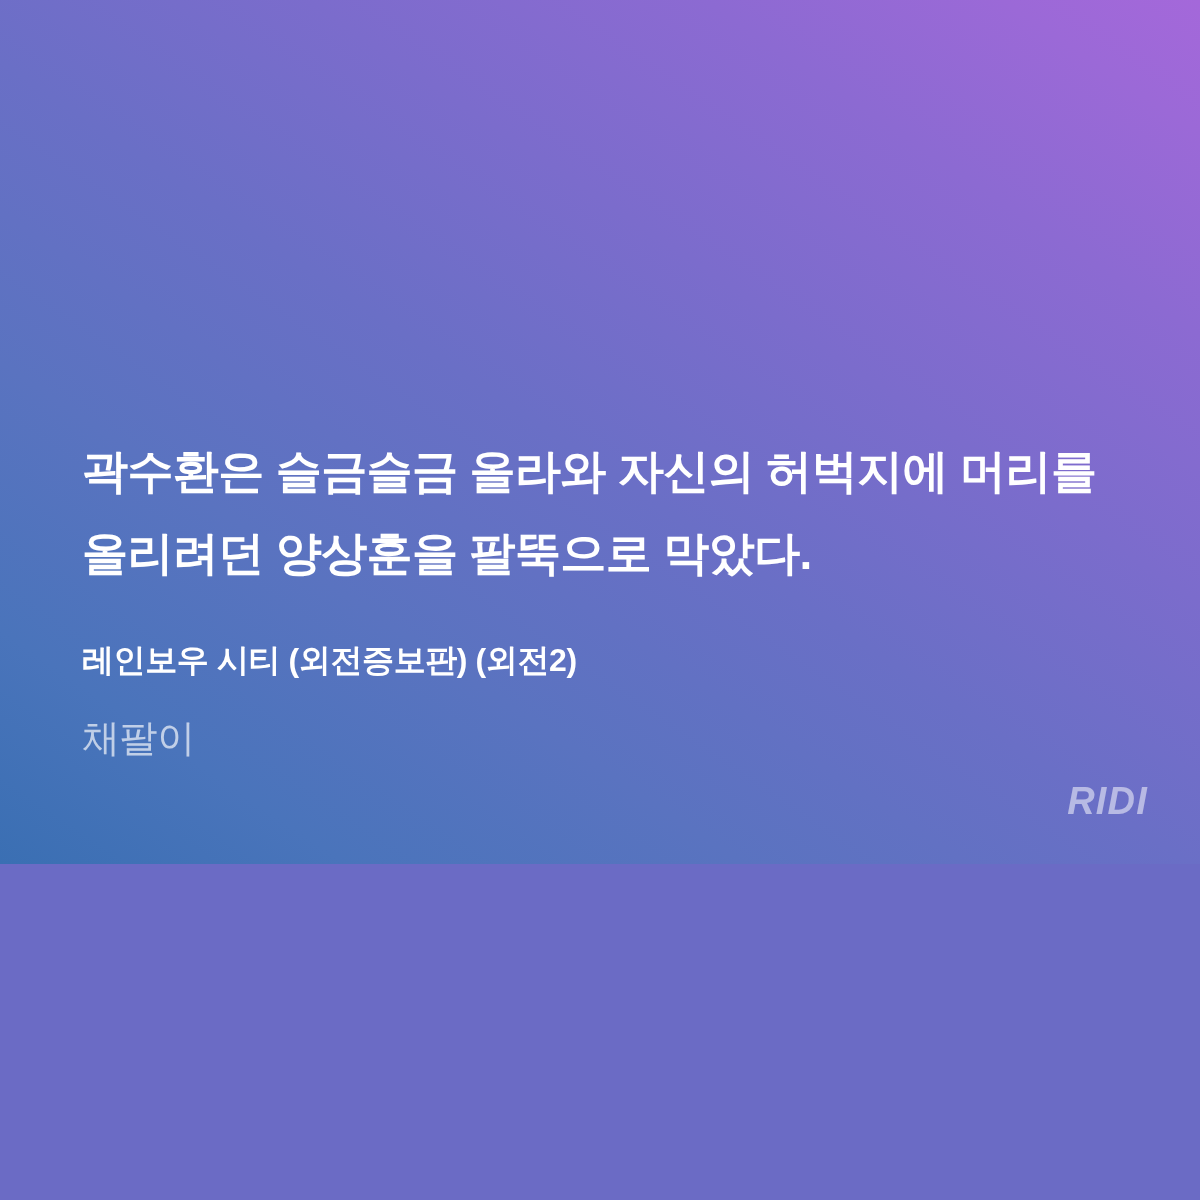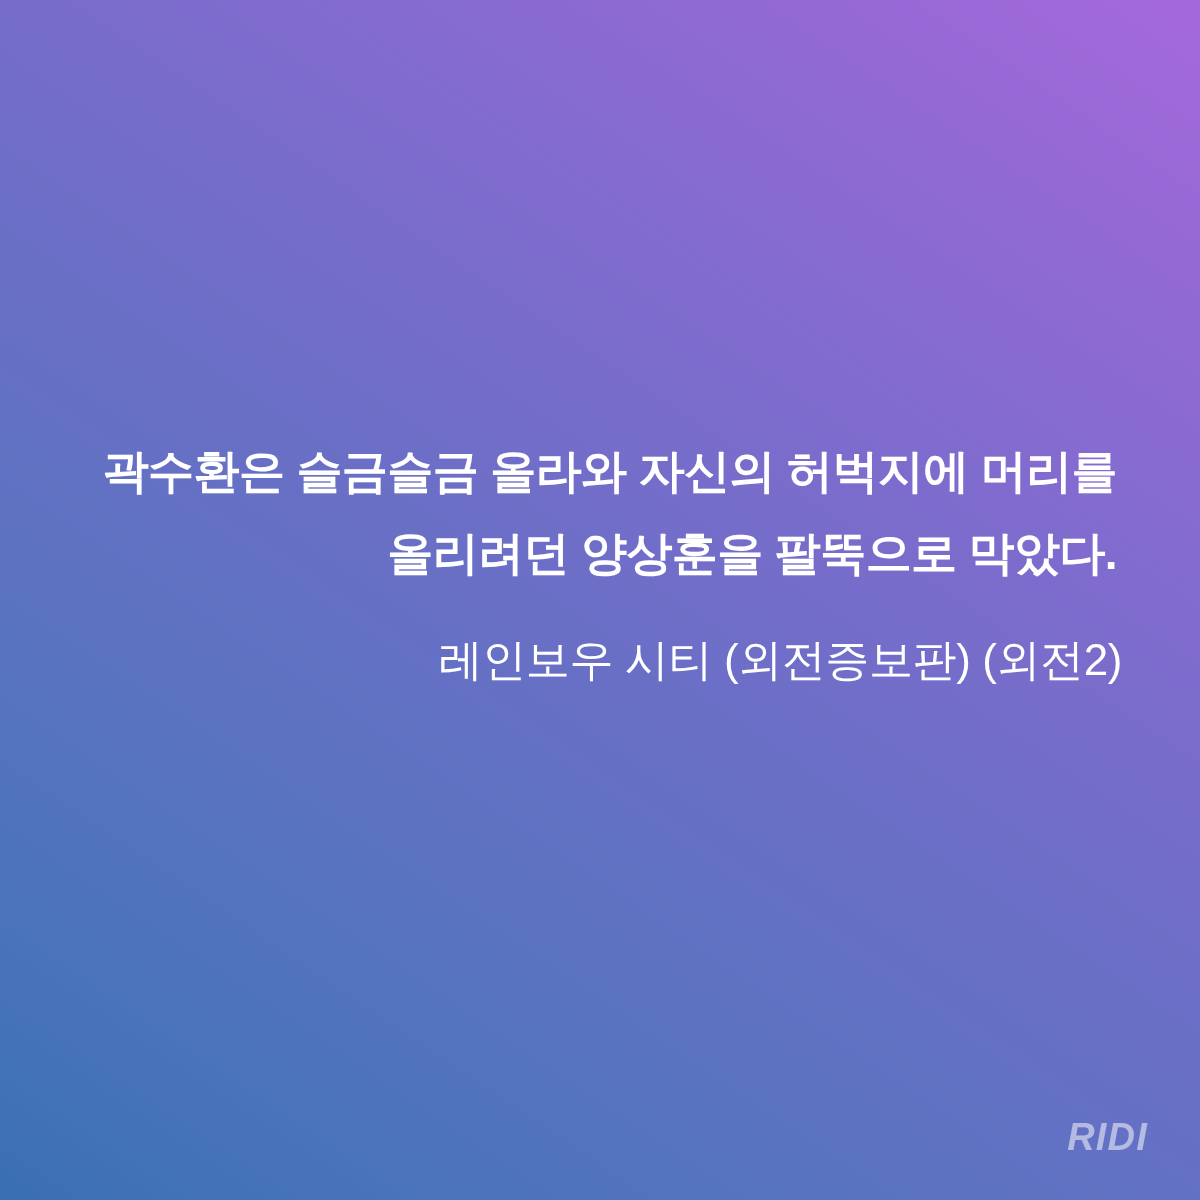--- a/index.html
+++ b/index.html
@@ -12,35 +12,34 @@
   }
 
   body {
     font-family: "Liberation Sans", "DejaVu Sans", sans-serif;
     background: #6B6BC5;
   }
 
   #card {
     position: relative;
     width: 1200px;
-    height: 1200px;
+    height: 864px;
     overflow: hidden;
     
     background-image: linear-gradient(
         34deg,
         #3A6FB3 0%,
         #4A74BB 14%,
         #5A73C0 30%,
         #6A6FC6 48%,
         #7B6CCC 64%,
         #8C6AD2 80%,
         #9B69D7 92%,
         #A468DA 100%
     );
-    text-align: right;
   }
 
   
   #content {
     position: absolute;
     left: 82px;
     top: 430px;
     width: 1040px;
   }
 
@@ -53,22 +52,22 @@
     width: 1035px;
     word-break: keep-all;
     white-space: normal;
   }
 
   #meta {
     margin-top: 38px;
   }
 
   #book-title {
-    font-size: 44px;
-    font-weight: 400;
+    font-size: 32px;
+    font-weight: 700;
     line-height: 56px;
     letter-spacing: -0.4px;
     color: #FFFFFF;
   }
 
   #book-author {
     font-size: 38px;
     font-weight: 400;
     line-height: 56px;
     letter-spacing: -0.4px;
@@ -95,19 +94,20 @@
 <body>
 
 <div id="card">
 
   <div id="content">
 
     <p id="quote">곽수환은 슬금슬금 올라와 자신의 허벅지에 머리를 올리려던 양상훈을 팔뚝으로 막았다.</p>
 
     <div id="meta">
       <div id="book-title">레인보우 시티 (외전증보판) (외전2)</div>
+      <div id="book-author">채팔이</div>
     </div>
 
   </div>
 
   <div id="brand-logo">RIDI</div>
 
 </div>
 
 </body></html>

